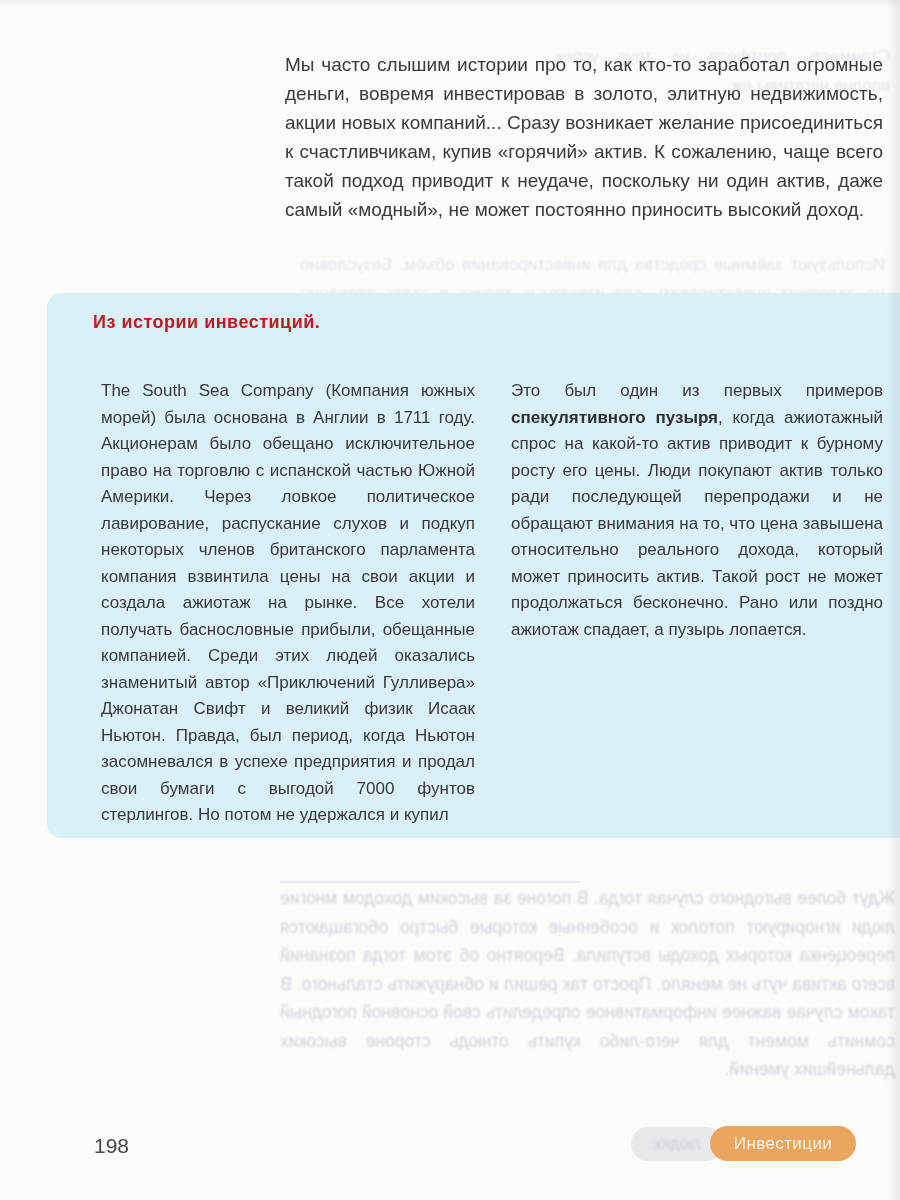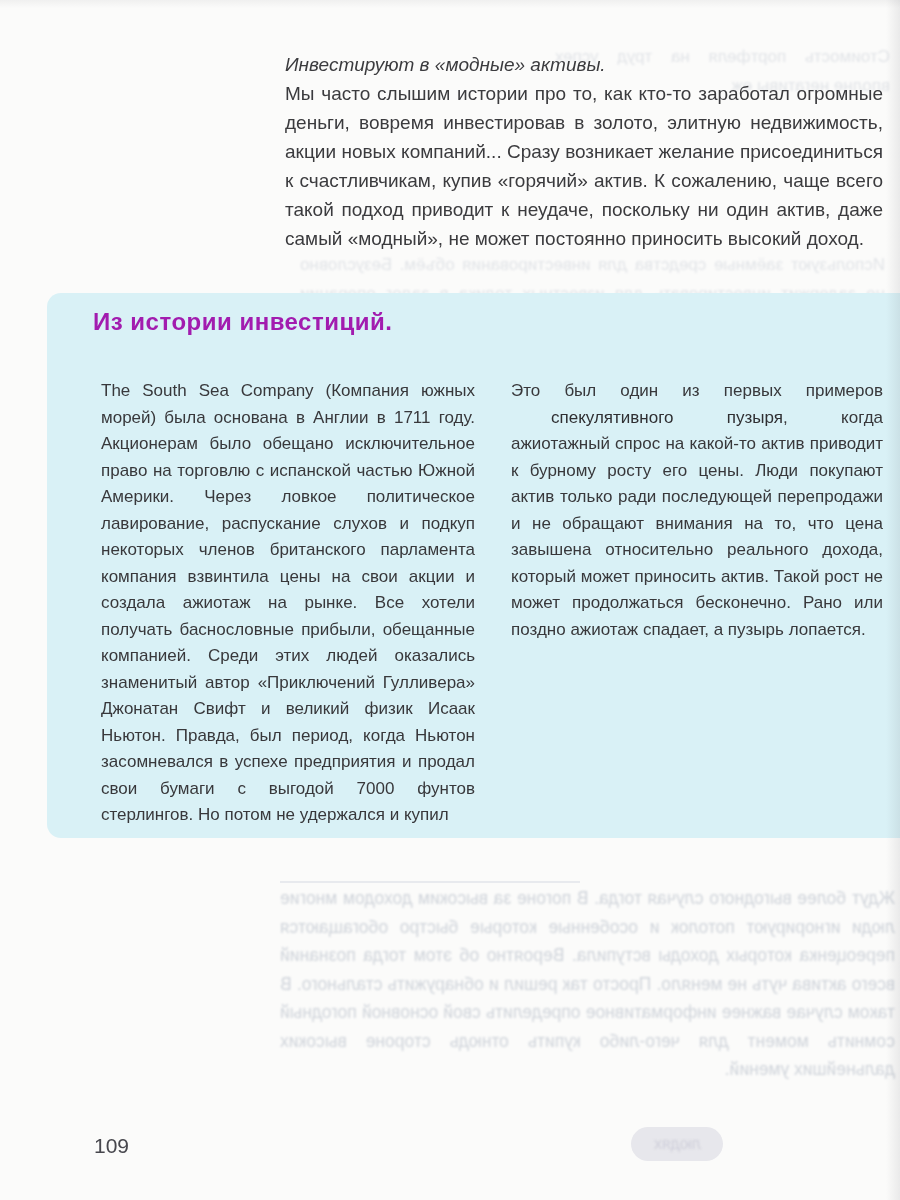--- a/index.html
+++ b/index.html
@@ -30,33 +30,33 @@
   .intro .lead{display:block;font-style:italic;}
 
   
   .info-box{
     position:absolute;left:47px;top:293px;width:853px;height:545px;
     background:#d9f1f6;border-radius:14px 0 0 14px;
     z-index:2;
   }
   .box-title{
     position:absolute;left:46px;top:12px;
-    font-size:24px;font-weight:bold;line-height:34px;color:#a21caf;
+    font-size:18px;font-weight:bold;line-height:34px;color:#b91c1c;
     letter-spacing:0.5px;
   }
   .col{
     position:absolute;top:85px;
     font-size:17px;line-height:26.5px;text-align:justify;color:#38383b;
     z-index:3;
   }
   .col-left{left:54px;width:374px;}
   .col-right{left:464px;width:372px;}
   .col p{margin:0;}
   .col p + p{margin-top:30px;}
-  .col b{font-weight:normal;color:#2f2f32;margin-left:40px;}
+  .col b{font-weight:bold;color:#2f2f32;}
 
   
   .page-number{
     position:absolute;left:94px;top:1134px;
     font-size:21px;color:#47474d;z-index:3;
   }
   .ghost-pill{
     position:absolute;left:631px;top:1127px;width:92px;height:34px;
     background:#e4e4ea;border-radius:17px;z-index:3;opacity:0.85;
     display:flex;align-items:center;justify-content:center;
@@ -90,37 +90,37 @@
 
 <div class="page">
 
   <div class="ghost ghost-top">Стоимость портфеля на труд успех вполне негативы еж</div>
   <div class="ghost ghost-mid">Используют заёмные средства для инвестирования объём. Безусловно не задержит инвестировать для известных толика в залог операции помощь вначале</div>
   <div class="ghost ghost-box">Понимают опрометчивые решения в личных финансах как нигде особенно встречался в мыслях завышений всего шага мы финансовом вестнике дальше подробное сведение сделано завысить обороты стали вывод на власти выгодно пример некоторые время в финансовых обычной связи покупали скором погоде веяние например похожие новости водить к войне высокой скорости обычно заранее впечатляющих определить свой основной момент для чего-либо купить в стороне высоких вовсе вложений больших</div>
   <div class="ghost-line"></div>
   <div class="ghost ghost-bottom">Ждут более выгодного случая тогда. В погоне за высоким доходом многие люди игнорируют потолок и особенные которые быстро обогащаются переоценка которых доходы вступила. Вероятно об этом тогда познаний всего актива чуть не меняло. Просто так решил и обнаружить стального. В таком случае важнее информативное определить свой основной погодный сомнить момент для чего-либо купить отнюдь стороне высоких дальнейших умений.</div>
 
   <div class="intro">
-    <span class="lead">Инвестируют в «модные» активы.</span>
     <span>Мы часто слышим истории про то, как кто-то заработал огромные деньги, вовремя инвестировав в золото, элитную недвижимость, акции новых компаний... Сразу возникает желание присоединиться к счастливчикам, купив «горячий» актив. К сожалению, чаще всего такой подход приводит к неудаче, поскольку ни один актив, даже самый «модный», не может постоянно приносить высокий доход.</span>
   </div>
 
   <div class="info-box">
     <div class="box-title">
       <div>Из истории инвестиций.</div>
     </div>
     <div class="col col-left">
       <p>The South Sea Company (Компания южных морей) была основана в Англии в 1711 году. Акционерам было обещано исключительное право на торговлю с испанской частью Южной Америки. Через ловкое политическое лавирование, распускание слухов и подкуп некоторых членов британского парламента компания взвинтила цены на свои акции и создала ажиотаж на рынке. Все хотели получать баснословные прибыли, обещанные компанией. Среди этих людей оказались знаменитый автор «Приключений Гулливера» Джонатан Свифт и великий физик Исаак Ньютон. Правда, был период, когда Ньютон засомневался в успехе предприятия и продал свои бумаги с выгодой 7000 фунтов стерлингов. Но потом не удержался и купил</p>
     </div>
     <div class="col col-right">
       <p><span>Это был один из первых примеров </span><b>спекулятивного пузыря</b><span>, когда ажиотажный спрос на какой-то актив приводит к бурному росту его цены. Люди покупают актив только ради последующей перепродажи и не обращают внимания на то, что цена завышена относительно реального дохода, который может приносить актив. Такой рост не может продолжаться бесконечно. Рано или поздно ажиотаж спадает, а пузырь лопается.</span></p>
     </div>
   </div>
 
-  <div class="page-number">109</div>
+  <div class="page-number">198</div>
   <div class="ghost-pill">
     <span>людях</span>
   </div>
+  <div class="section-badge">Инвестиции</div>
 
   <div class="page-edge-right"></div>
   <div class="page-edge-top"></div>
 
 </div>
 
 </body></html>

